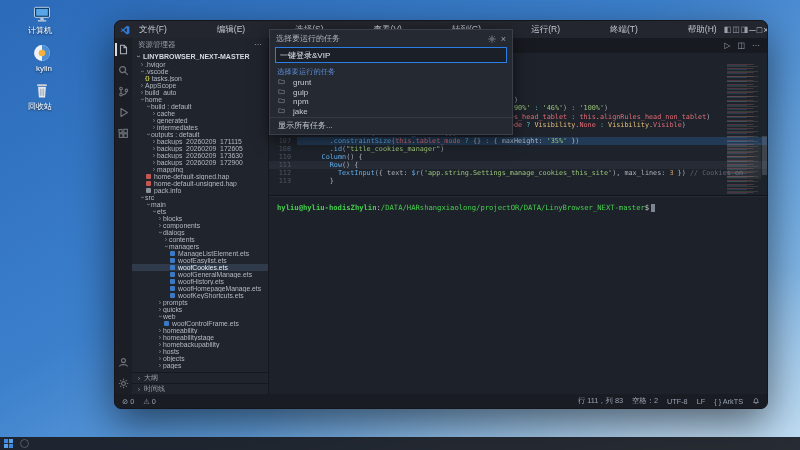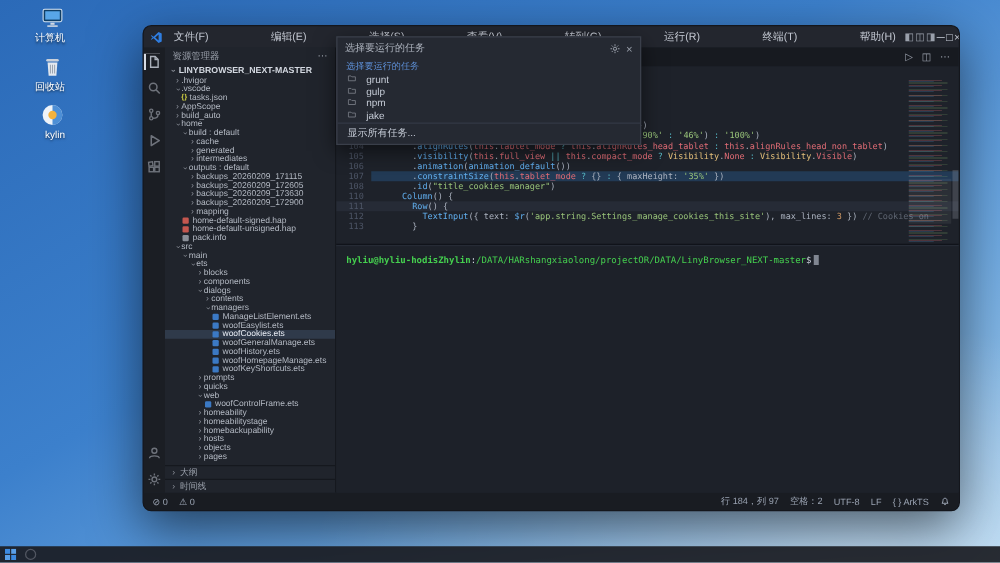--- a/index.html
+++ b/index.html
@@ -118,36 +118,36 @@
             <rect x="5" y="6" width="14" height="8" fill="#58a6e8"></rect>
             <rect x="10" y="17" width="4" height="2" fill="#cfd8e3"></rect>
             <rect x="7" y="19.5" width="10" height="1.5" fill="#cfd8e3"></rect>
           </svg>
         </div>
         <div class="dicon-label">计算机</div>
       </div>
       <div class="dicon">
         <div class="dicon-img">
           <svg viewBox="0 0 24 24">
+            <circle cx="12" cy="12" r="9.5" fill="#eef3f9"></circle>
+            <path d="M12 2.5a9.5 9.5 0 0 1 0 19z" fill="#4d8fd6"></path>
+            <circle cx="12" cy="12" r="4" fill="#f3b23c"></circle>
+          </svg>
+        </div>
+        <div class="dicon-label">kylin</div>
+      </div>
+      <div class="dicon">
+        <div class="dicon-img">
+          <svg viewBox="0 0 24 24">
             <rect x="6" y="5" width="12" height="2.4" rx="1.2" fill="#c9d0da"></rect>
             <path d="M7.3 8.5h9.4l-1 12.5H8.3z" fill="#e3e8ef"></path>
             <path d="M10 10.5v8.5M12 10.5v8.5M14 10.5v8.5" stroke="#9aa4b0" stroke-width="1" fill="none"></path>
           </svg>
         </div>
         <div class="dicon-label">回收站</div>
-      </div>
-      <div class="dicon">
-        <div class="dicon-img">
-          <svg viewBox="0 0 24 24">
-            <circle cx="12" cy="12" r="9.5" fill="#eef3f9"></circle>
-            <path d="M12 2.5a9.5 9.5 0 0 1 0 19z" fill="#4d8fd6"></path>
-            <circle cx="12" cy="12" r="4" fill="#f3b23c"></circle>
-          </svg>
-        </div>
-        <div class="dicon-label">kylin</div>
       </div>
     </div>
 
 
   <div class="vscode-window">
 
     <div class="titlebar">
       <span class="vs-logo">
         <svg viewBox="0 0 16 16">
             <path fill="#2f7de0" d="M11 1 4.5 7 2 5 1 5.7 3.4 8 1 10.3 2 11l2.5-2L11 15l4-1.8V2.8L11 1zm0 3.2v7.6L6.6 8 11 4.2z"></path>
@@ -481,21 +481,21 @@
         </div>
       </div>
     </div>
 
     <div class="statusbar">
       <span style="display:flex;gap:9px;">
           <span class="sb-item">⊘ 0</span>
           <span class="sb-item">⚠ 0</span>
         </span>
       <span class="sb-right">
-          <span class="sb-item">行 184，列 97</span>
+          <span class="sb-item">行 111，列 83</span>
           <span class="sb-item">空格：2</span>
           <span class="sb-item">UTF-8</span>
           <span class="sb-item">LF</span>
           <span class="sb-item">{ } ArkTS</span>
         </span>
 
     <span class="bell">
         <svg viewBox="0 0 10 10">
             <path fill="none" stroke="#9aa3b2" stroke-width="1" d="M2 7h6C7.3 6.2 7 5.5 7 4.2 7 2.8 6.2 2 5 2S3 2.8 3 4.2C3 5.5 2.7 6.2 2 7z"></path>
             <path stroke="#9aa3b2" stroke-width="1" d="M4.2 8.3h1.6"></path>
@@ -508,20 +508,23 @@
         <span>选择要运行的任务</span>
         <span class="qp-btns">
           <span class="qp-gear">
             <svg viewBox="0 0 10 10">
                 <circle cx="5" cy="5" r="1.6" fill="none" stroke="#9aa0ab"></circle>
                 <path stroke="#9aa0ab" d="M5 .5v1.6M5 7.9v1.6M.5 5h1.6M7.9 5h1.6M1.8 1.8l1.1 1.1M7.1 7.1l1.1 1.1M7.1 2.9l1.1-1.1M1.8 8.2l1.1-1.1"></path>
               </svg>
           </span>
           <span class="qp-close">×</span>
         </span>
+      </div>
+      <div class="qp-input">
+        <span>一键登录&amp;VIP</span>
       </div>
       <div class="qp-section">选择要运行的任务</div>
       <div>
           <div class="qp-item">
             <span><svg viewBox="0 0 10 10">
                 <path d="M1 2.5h3l1 1h4v4.5H1z" fill="none" stroke="#8a8f98" stroke-width="1"></path>
               </svg></span>
             <span>grunt</span>
           </div>
           <div class="qp-item">

